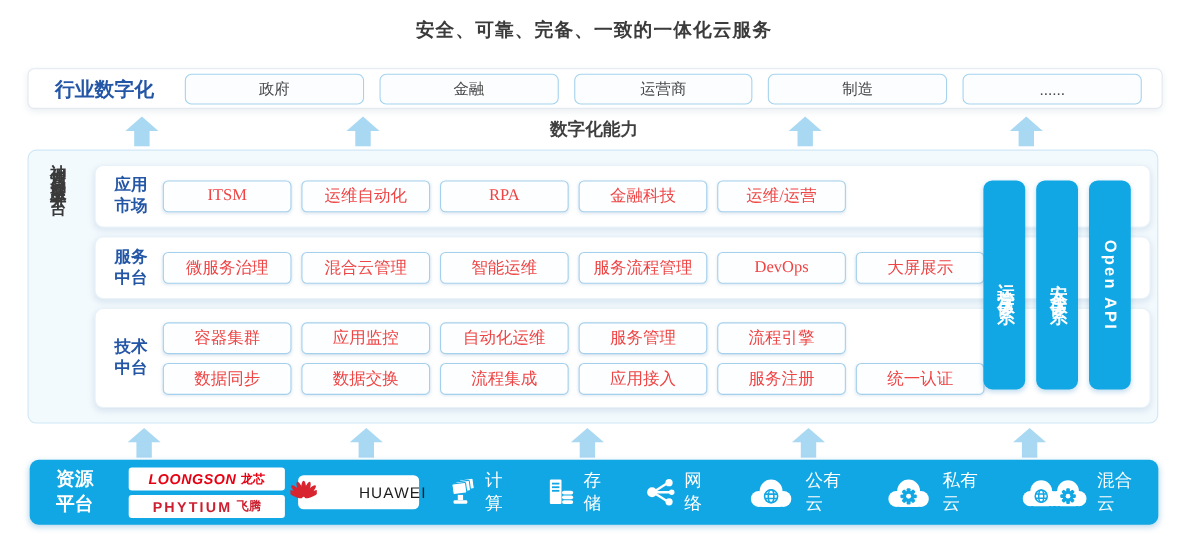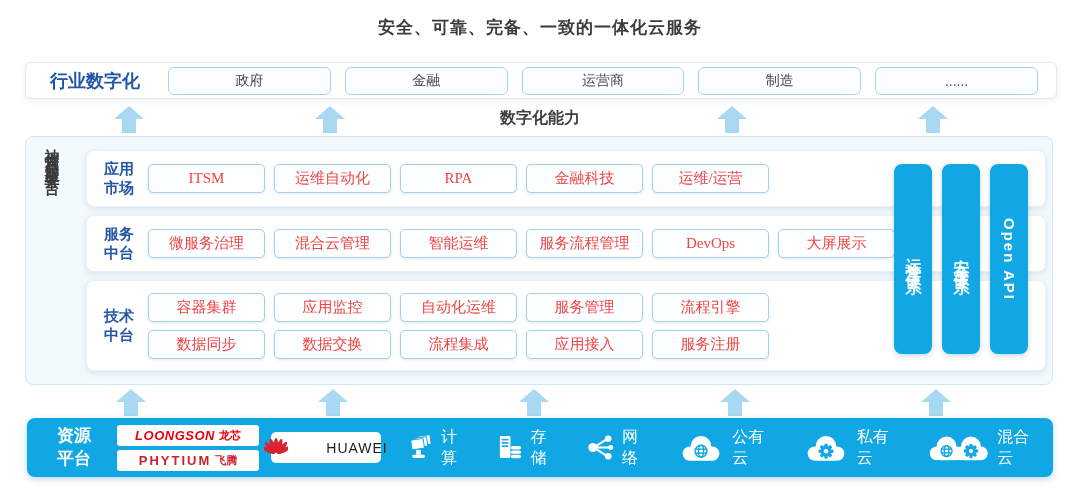--- a/index.html
+++ b/index.html
@@ -49,21 +49,21 @@
   .bar{position:absolute;top:27px;width:38px;height:190px;background:#10a7e4;border-radius:8px;
     display:flex;align-items:center;justify-content:center;
     writing-mode:vertical-lr;text-orientation:mixed;color:#ffffff;font-size:16px;font-weight:700;
     letter-spacing:7px;box-shadow:0 2px 5px rgba(16,120,190,.25);}
   .bar-1{left:868px;}.bar-2{left:916px;}.bar-3{left:964px;letter-spacing:2px;font-size:15px;}
   
   .bottom-bar{position:absolute;left:27px;top:418px;width:1026px;height:59px;background:#10a7e4;
     border-radius:8px;display:flex;align-items:center;box-sizing:border-box;padding:0 14px;
     box-shadow:0 2px 6px rgba(16,120,190,.3);}
   .resource-label{width:40px;margin-left:10px;font-size:17px;font-weight:700;color:#ffffff;
-    line-height:1.35;text-align:right;word-break:break-all;flex:none;}
+    line-height:1.35;text-align:left;word-break:break-all;flex:none;}
   .vendor-col{display:flex;flex-direction:column;gap:4px;margin-left:7px;flex:none;padding-left:19px;}
   .vendor-chip{width:142px;height:21px;background:#ffffff;border-radius:3px;
     display:flex;align-items:center;justify-content:center;gap:4px;}
   .loongson-text{font-size:13px;font-weight:800;font-style:italic;color:#e60012;letter-spacing:.5px;}
   .loongson-suffix{font-size:11px;font-weight:800;color:#e60012;}
   .phytium-text{font-size:13px;font-weight:700;color:#cc1f2f;letter-spacing:2px;}
   .phytium-suffix{font-size:11px;font-weight:800;color:#cc1f2f;}
   .huawei-chip{width:110px;height:31px;background:#ffffff;border-radius:5px;margin-left:12px;
     display:flex;align-items:center;justify-content:center;gap:6px;flex:none;}
   .huawei-text{font-size:14px;font-weight:400;color:#1d1d1d;letter-spacing:1px;padding-left:32px;}
@@ -134,20 +134,21 @@
           <div class="btn">自动化运维</div>
           <div class="btn">服务管理</div>
           <div class="btn">流程引擎</div>
         </div>
         <div class="btn-row">
           <div class="btn">数据同步</div>
           <div class="btn">数据交换</div>
           <div class="btn">流程集成</div>
           <div class="btn">应用接入</div>
           <div class="btn">服务注册</div>
+          <div class="btn">统一认证</div>
         </div>
       </div>
     </div>
 
     <div class="bar bar-1">运营体系</div>
     <div class="bar bar-2">安全体系</div>
     <div class="bar bar-3">Open API</div>
   </div>
 
   <div class="arrow" style="left:116px;top:389px;"></div>

